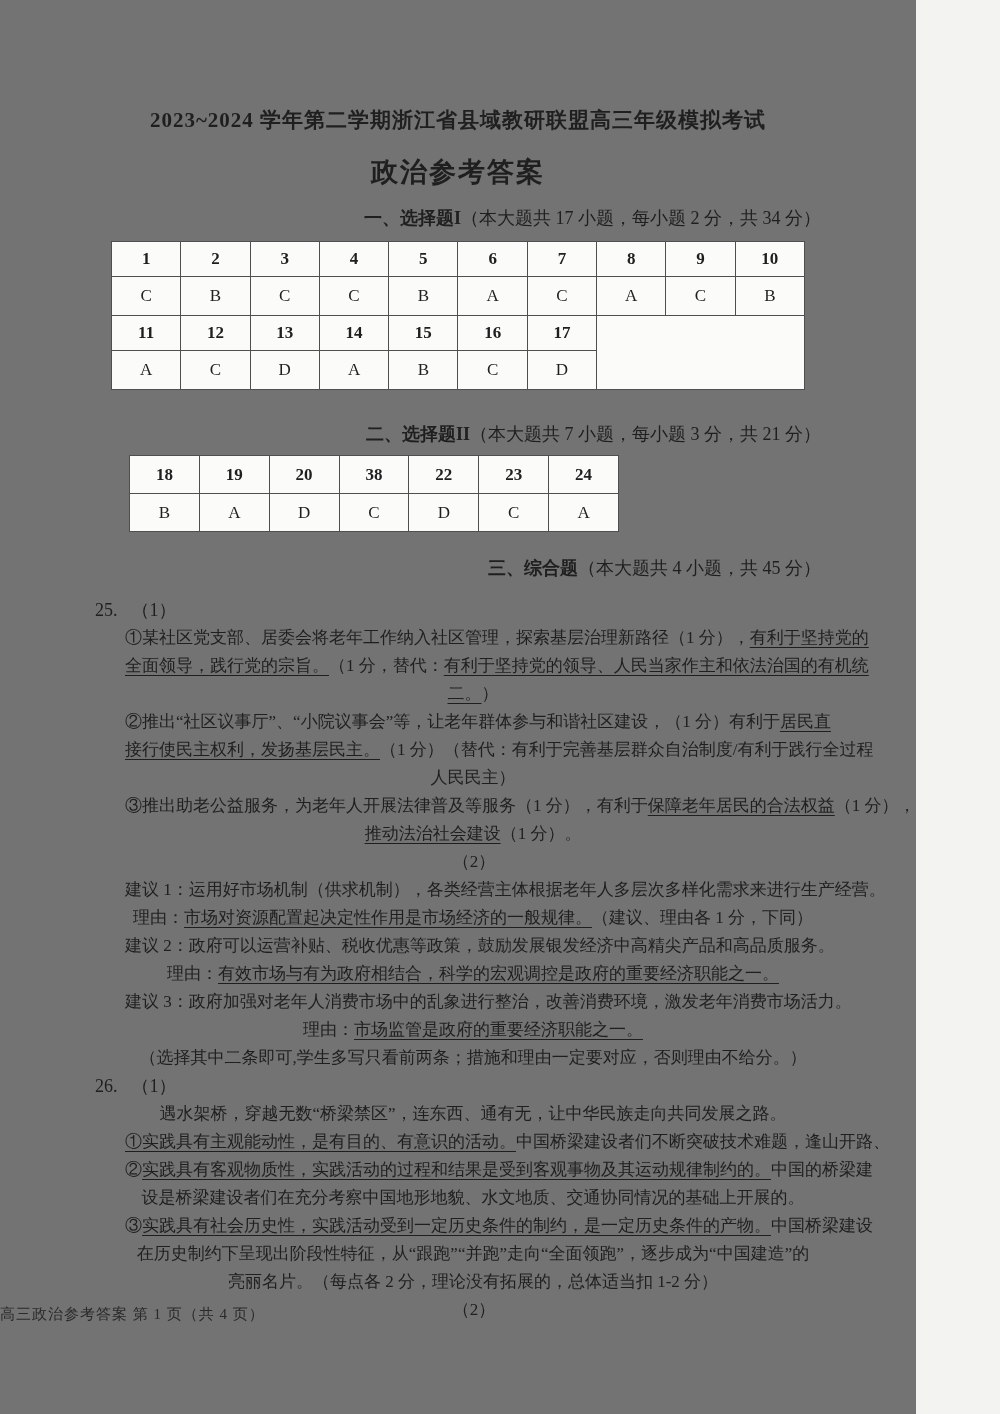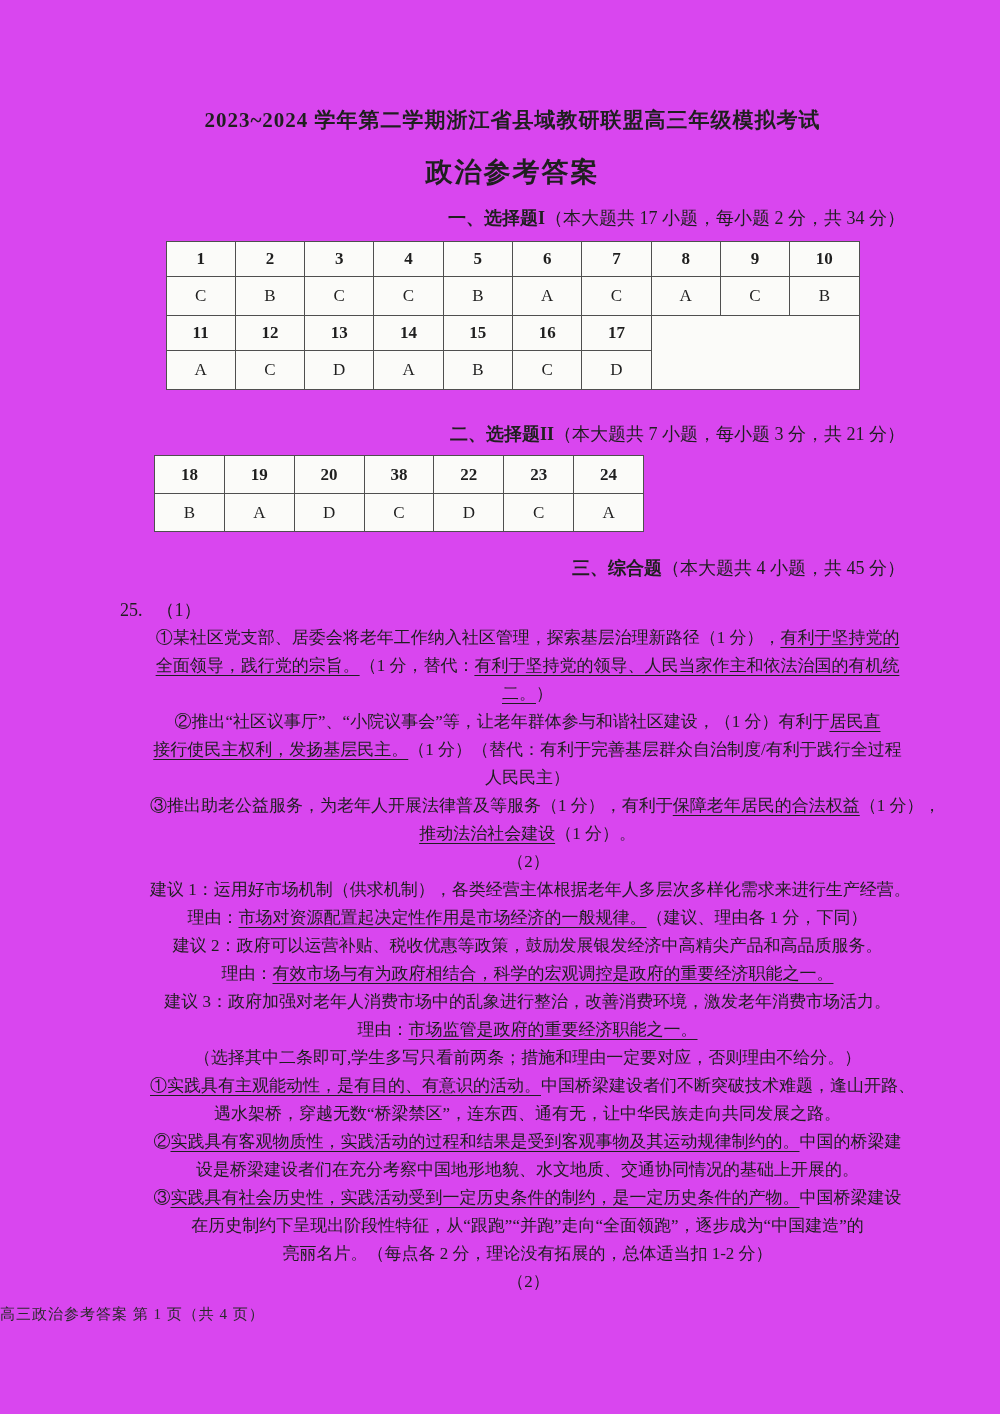--- a/index.html
+++ b/index.html
@@ -5,24 +5,24 @@
   * { box-sizing: border-box; }
   html, body { margin: 0; padding: 0; }
   body {
     width: 1000px; height: 1414px;
     background: #f3f3f1;
     font-family: "Liberation Serif", "DejaVu Serif", serif;
     color: #1f1f1f;
   }
   .page {
     position: relative;
-    width: 1000px; height: 1414px;
-    background: #d946ef;
+    width: 916px; height: 1414px;
+    background: #737373;
     overflow: hidden;
-    padding: 106px 95px 0 120px;
+    padding: 106px 95px 0 95px;
   }
   .doc-title {
     text-align: center;
     font-size: 21px;
     font-weight: 700;
     letter-spacing: 1px;
   }
   .doc-subtitle {
     text-align: center;
     font-size: 27px;
@@ -176,24 +176,27 @@
     <div class="ln part-label"><span>（2）</span></div>
     <div class="ln"><span>建议 1：运用好市场机制（供求机制），各类经营主体根据老年人多层次多样化需求来进行生产经营。</span></div>
     <div class="ln"><span>理由：</span><span class="u">市场对资源配置起决定性作用是市场经济的一般规律。</span><span>（建议、理由各 1 分，下同）</span></div>
     <div class="ln"><span>建议 2：政府可以运营补贴、税收优惠等政策，鼓励发展银发经济中高精尖产品和高品质服务。</span></div>
     <div class="ln"><span>理由：</span><span class="u">有效市场与有为政府相结合，科学的宏观调控是政府的重要经济职能之一。</span></div>
     <div class="ln"><span>建议 3：政府加强对老年人消费市场中的乱象进行整治，改善消费环境，激发老年消费市场活力。</span></div>
     <div class="ln"><span>理由：</span><span class="u">市场监管是政府的重要经济职能之一。</span></div>
     <div class="ln"><span>（选择其中二条即可,学生多写只看前两条；措施和理由一定要对应，否则理由不给分。）</span></div>
   </div>
 
+  <div class="qnum-line" style="margin-top:0">
+    <span class="qnum">26.</span><span class="qpart">（1）</span>
+  </div>
 
   <div class="qbody">
+    <div class="ln"><span>遇水架桥，穿越无数“桥梁禁区”，连东西、通有无，让中华民族走向共同发展之路。</span></div>
     <div class="ln"><span class="u">①实践具有主观能动性，是有目的、有意识的活动。</span><span>中国桥梁建设者们不断突破技术难题，逢山开路、</span></div>
-    <div class="ln"><span>遇水架桥，穿越无数“桥梁禁区”，连东西、通有无，让中华民族走向共同发展之路。</span></div>
     <div class="ln"><span>②</span><span class="u">实践具有客观物质性，实践活动的过程和结果是受到客观事物及其运动规律制约的。</span><span>中国的桥梁建</span></div>
     <div class="ln"><span>设是桥梁建设者们在充分考察中国地形地貌、水文地质、交通协同情况的基础上开展的。</span></div>
     <div class="ln"><span>③</span><span class="u">实践具有社会历史性，实践活动受到一定历史条件的制约，是一定历史条件的产物。</span><span>中国桥梁建设</span></div>
     <div class="ln"><span>在历史制约下呈现出阶段性特征，从“跟跑”“并跑”走向“全面领跑”，逐步成为“中国建造”的</span></div>
     <div class="ln"><span>亮丽名片。（每点各 2 分，理论没有拓展的，总体适当扣 1-2 分）</span></div>
     <div class="ln part-label"><span>（2）</span></div>
   </div>
 
   <div class="footer">高三政治参考答案 第 1 页（共 4 页）</div>
 

